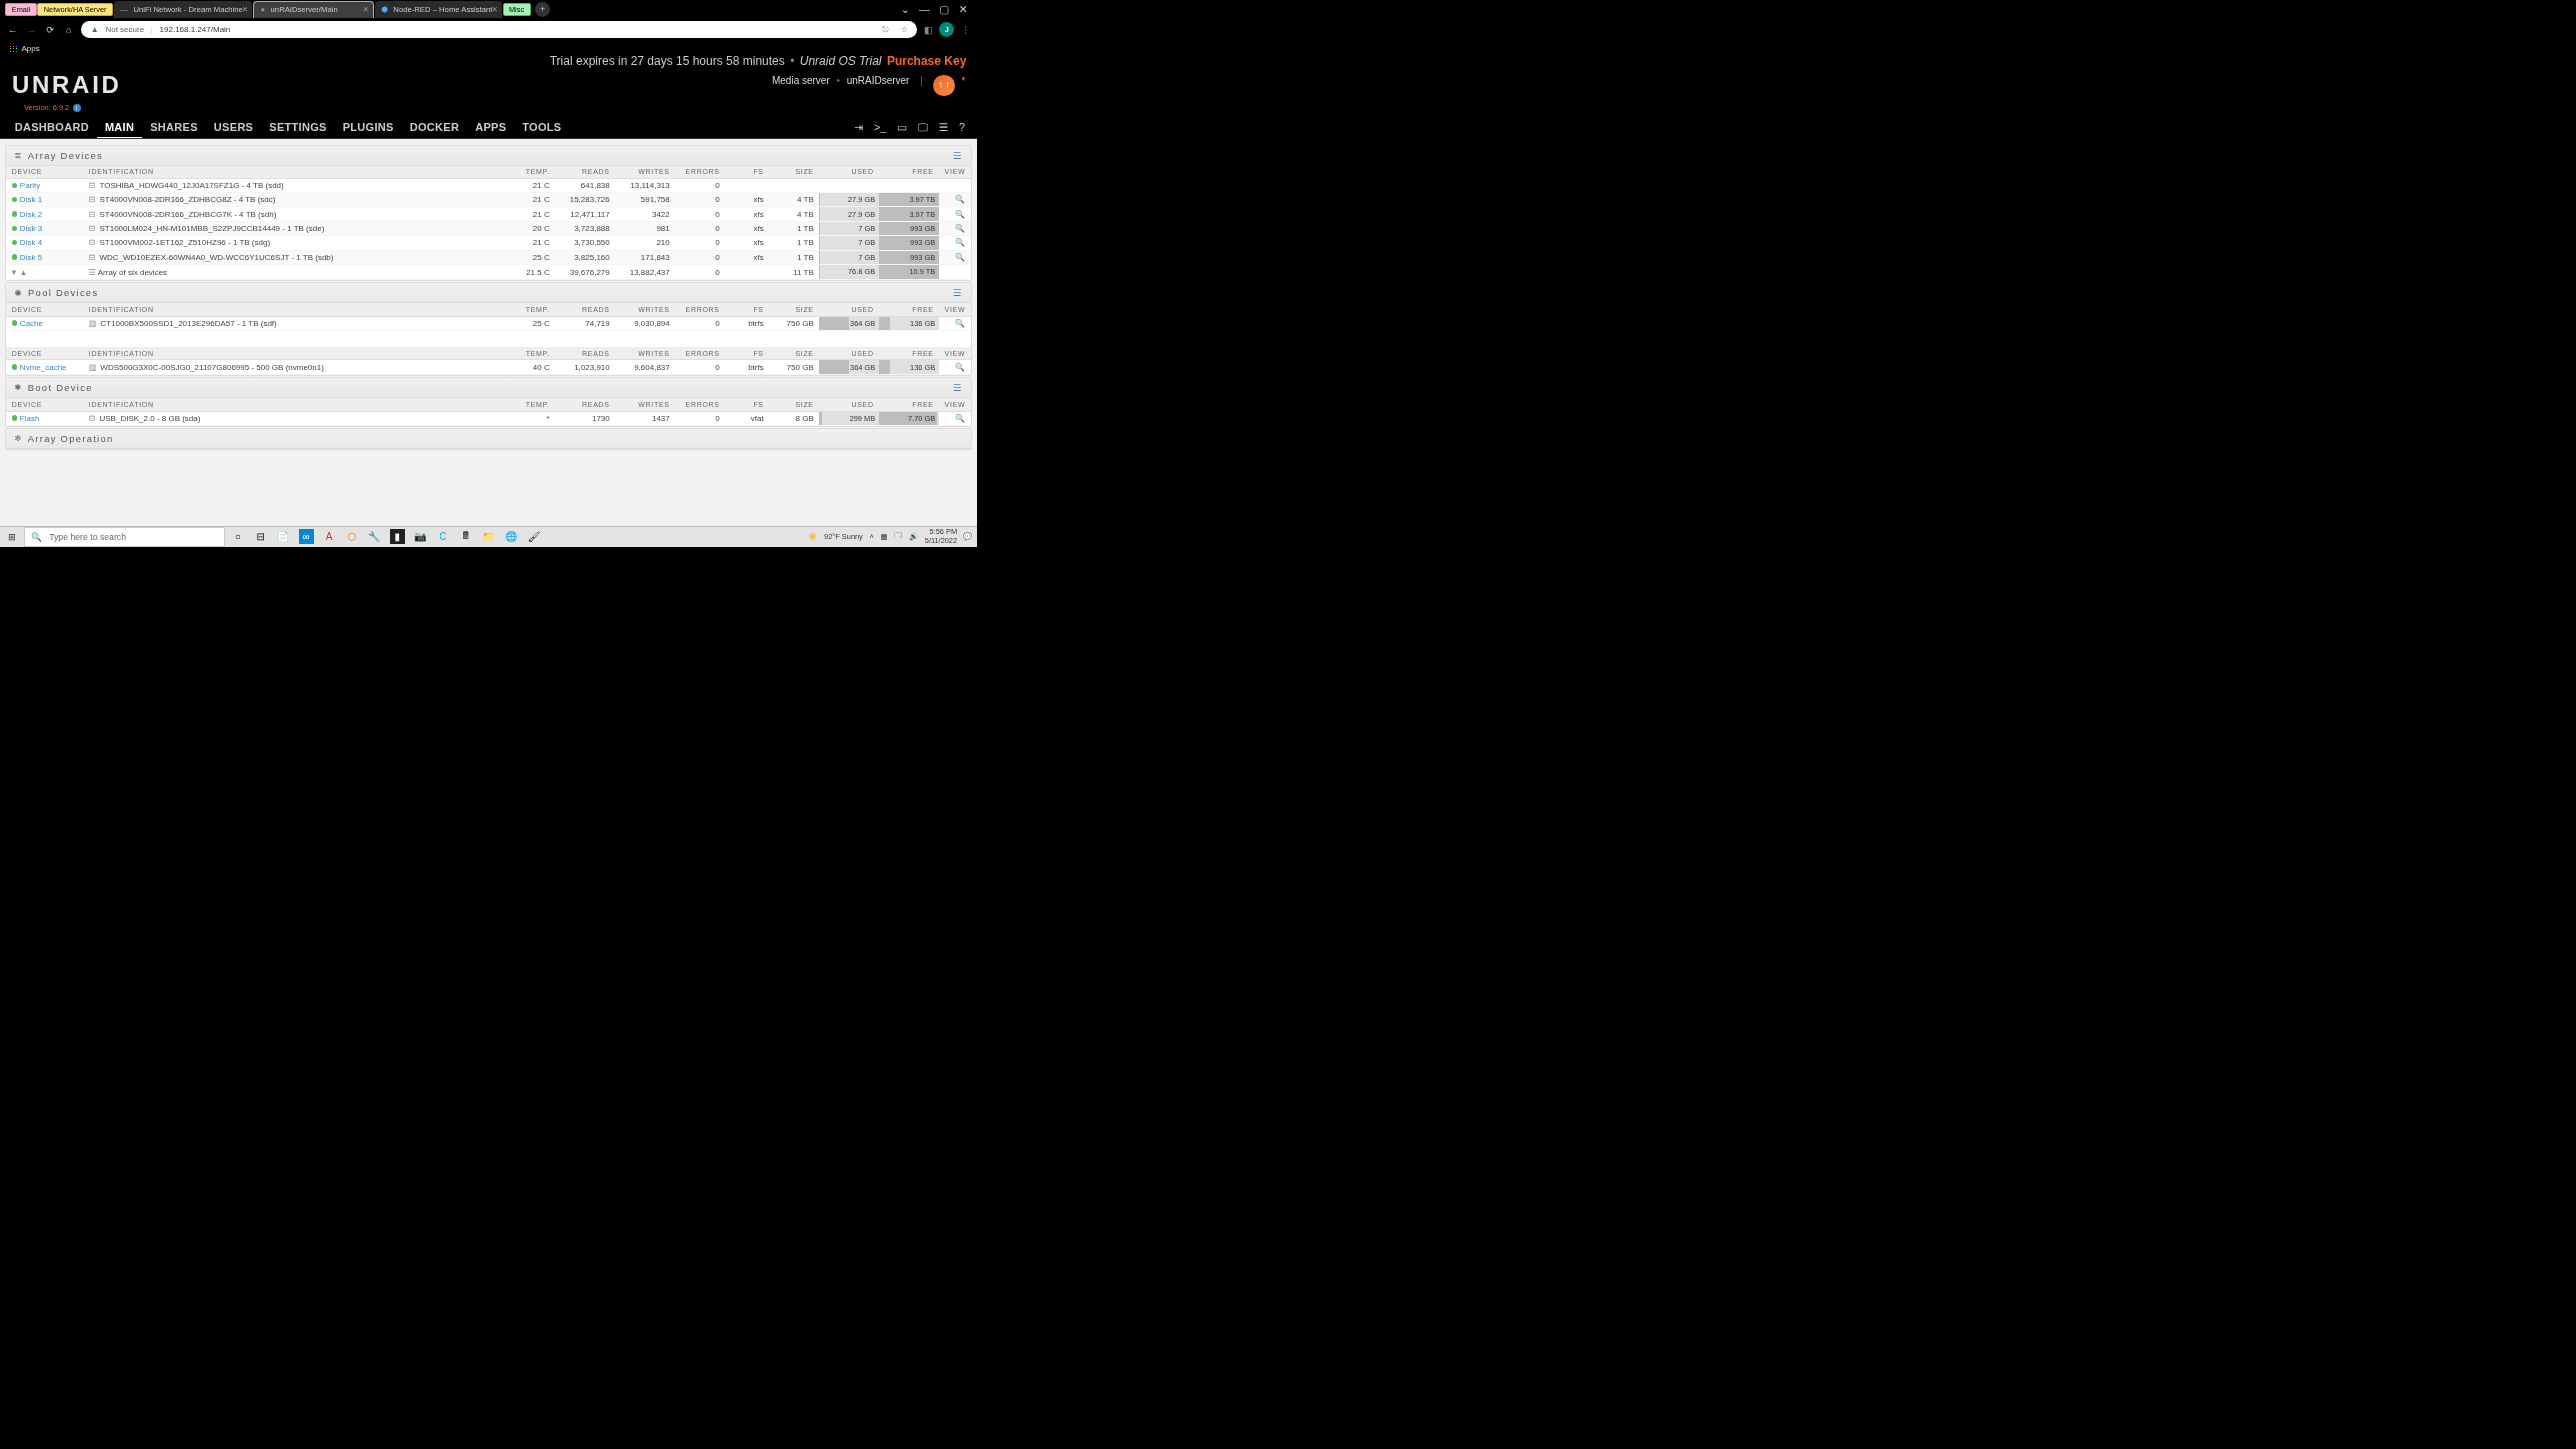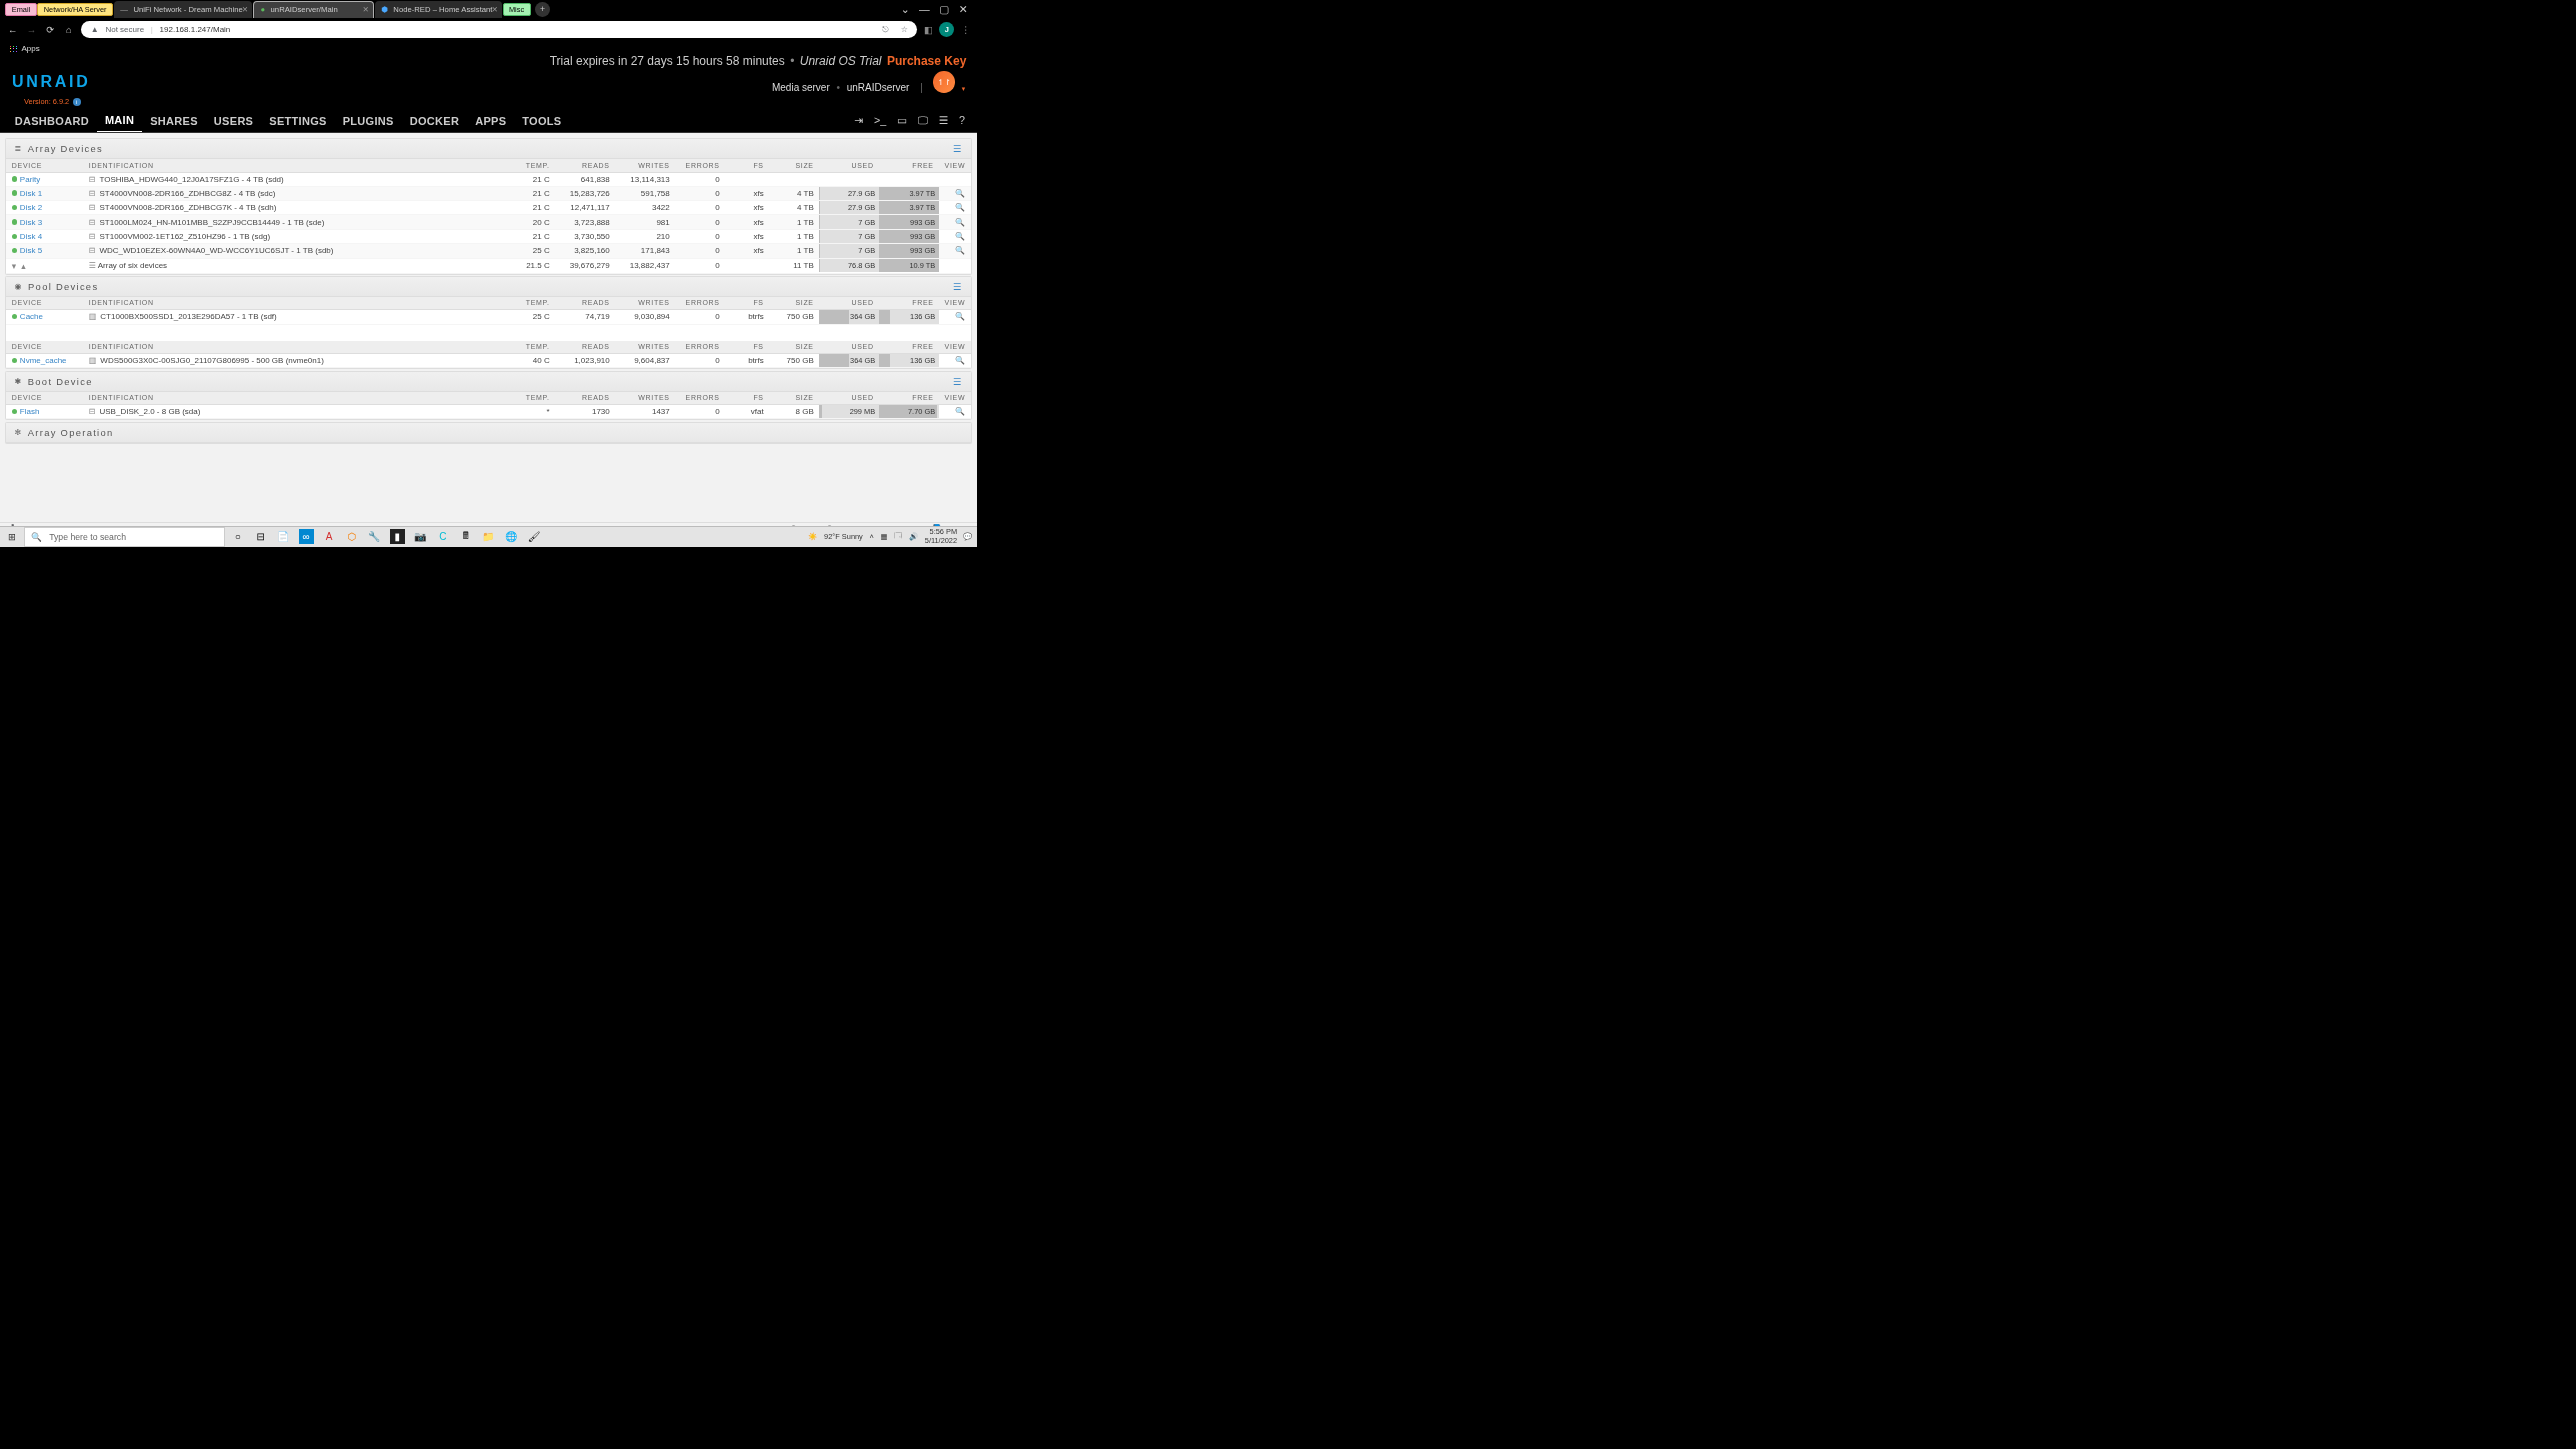--- a/index.html
+++ b/index.html
@@ -35,24 +35,24 @@
  radial-gradient(circle,#a4f 0.7px,transparent 0.7px);
  background-size: 2.7px 2.7px; background-position: 0 0, 2.7px 0, 5.4px 0, 0 2.7px, 2.7px 2.7px, 5.4px 2.7px, 0 5.4px, 2.7px 5.4px, 5.4px 5.4px; background-repeat: no-repeat;}
 
 
 .page { background: #1b1b1b; }
 .top-strip { background: #000; height: 9.4px; display: flex; align-items: center; justify-content: flex-end; padding-right: 10.7px; gap: 5.4px; font-size: 12px; color: #ccc;}
 .top-strip .orange { color: #f2672a; font-weight: 600;}
 .top-strip .dot { color: #888;}
 
 .header { background: #000; display: flex; align-items: center; padding: 5.4px 12px 4px; }
-.logo { color: #0ea5e9; font-size: 16px; font-weight: bold; letter-spacing: 2.7px; font-family: "Arial Black", sans-serif; }
+.logo { color: #e5e5e5; font-size: 24px; font-weight: bold; letter-spacing: 2.7px; font-family: "Arial Black", sans-serif; }
 .version-row { color: #f2672a; font-size: 7.4px; padding: 0 0 4px 24px; background: #000;}
 .version-row .info { display:inline-flex; width:8px; height:8px; border-radius:50%; background:#3a87c7; color:#fff; font-size:6px; align-items:center; justify-content:center; margin-left:1.3px;}
-.header-right { margin-left: auto; display: flex; align-items: flex-end; gap: 6.7px; color: #ddd; font-size: 10px;}
+.header-right { margin-left: auto; display: flex; align-items: flex-start; gap: 6.7px; color: #ddd; font-size: 10px;}
 .profile-circle { width: 21.5px; height: 21.5px; border-radius: 50%; background: linear-gradient(135deg,#f2672a,#ff8c42); display:flex; align-items:center; justify-content:center; color:#fff; font-size:8px;}
 .header-right .sep { color:#666;}
 
 .nav { background: #000; display: flex; align-items: center; padding: 0 6.7px; height: 23px; border-bottom: 0.7px solid #333; position: relative;}
 .nav-item { color: #ccc; font-size: 11px; font-weight: 700; letter-spacing: 0.3px; padding: 0 8px; cursor: pointer; height: 100%; display:flex; align-items:center;}
 .nav-item.active { color: #fff; border-bottom: 1.3px solid #fff;}
 .nav-icons { margin-left: auto; display: flex; gap: 10.7px; color: #ccc; padding-right: 5.4px;}
 
 .content { background: #f2f2f2; padding: 5.4px; height: 389px; overflow-y: auto;}
 .panel { background: #fff; border: 0.7px solid #ddd; border-radius: 1.3px; margin-bottom: 1.3px;}

